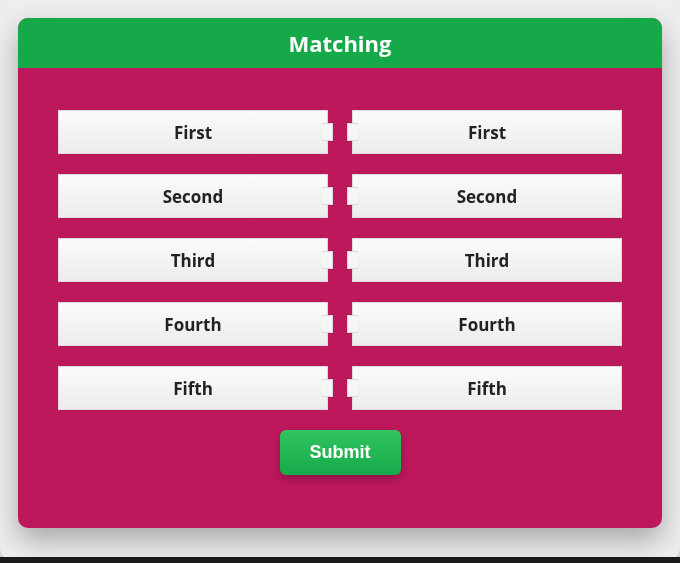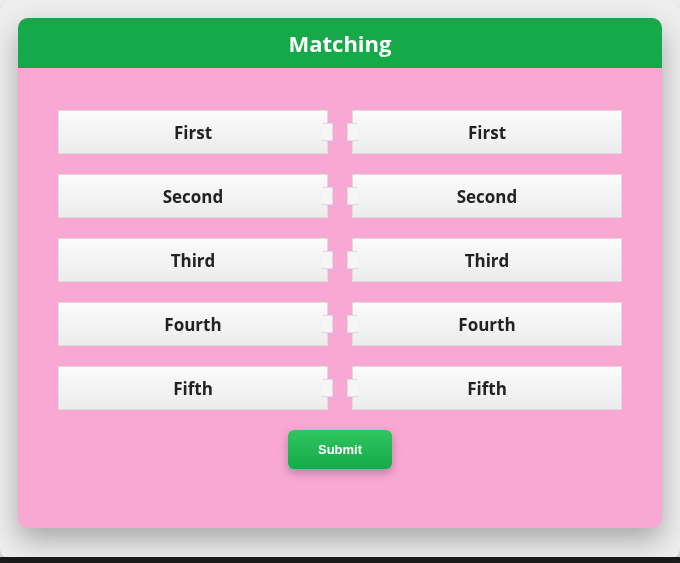--- a/index.html
+++ b/index.html
@@ -22,21 +22,21 @@
     position: absolute;
     left: 0; bottom: 0;
     width: 680px; height: 6px;
     background: #1b1b1b;
   }
   .card {
     position: absolute;
     left: 18px; top: 18px;
     width: 644px;
     height: 510px;
-    background: #f9a8d4;
+    background: #be185d;
     border-radius: 10px;
     box-shadow: 0 12px 28px rgba(0,0,0,0.30);
     overflow: hidden;
   }
   .card-header {
     height: 50px;
     background: #16a94a;
     color: #ffffff;
     font-weight: 700;
     font-size: 22px;
@@ -81,21 +81,21 @@
   .tile.right::before { left: -6px; border-right: none; }
   .submit-wrap {
     display: flex;
     justify-content: center;
     margin-top: 20px;
   }
   .submit-btn {
     background: linear-gradient(to bottom, #2fc55f, #16a94a);
     color: #fff;
     font-weight: 700;
-    font-size: 13px;
+    font-size: 18px;
     border: none;
     border-radius: 6px;
     padding: 12px 30px;
     cursor: pointer;
     box-shadow: 0 4px 10px rgba(0,0,0,0.25);
   }
 </style>
 </head>
 <body>
 

